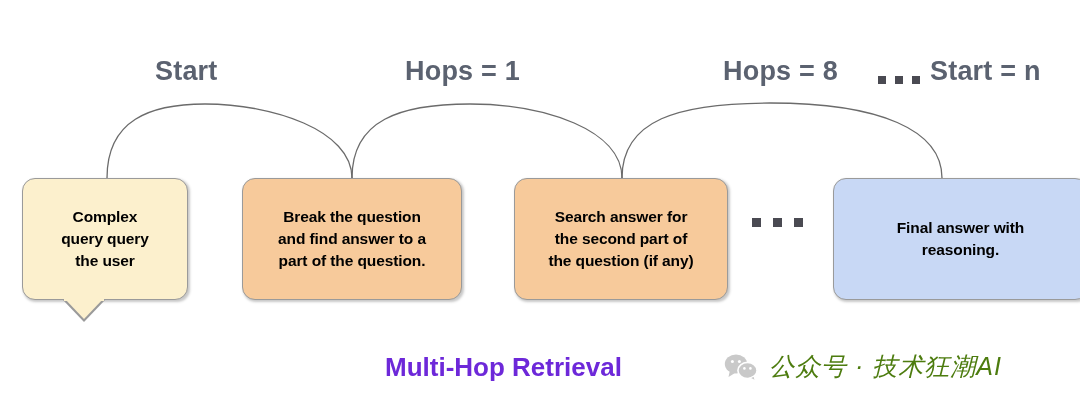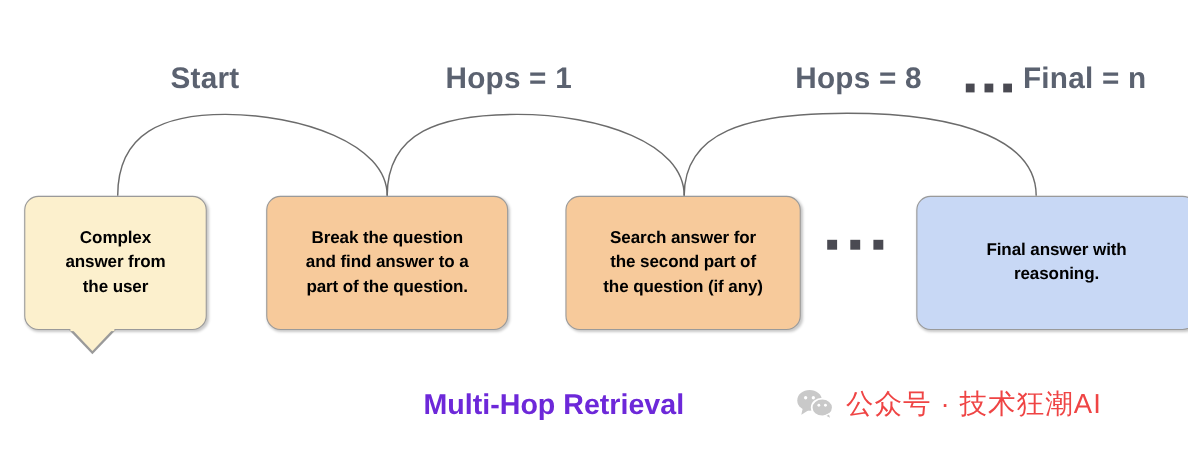--- a/index.html
+++ b/index.html
@@ -120,49 +120,50 @@
     position: absolute;
     display: flex;
     align-items: center;
     gap: 11px;
     color: #c9c9c9;
     font-size: 25px;
     white-space: nowrap;
     font-family: "Liberation Sans", sans-serif;
   }
   .watermark .wm-text {
-    color: #ef4444;
+    color: #4d7c0f;
     letter-spacing: 1px;
+    font-style: italic;
   }
 </style>
 </head>
 <body>
 
 <div id="stage">
 
   <svg class="arc-layer" viewBox="0 0 1080 416">
     <path id="arc0" fill="none" stroke="#6b6b6b" stroke-width="1.3" d="M 107 178 C 107 120 150 104 205 104 C 272 104 352 130 352 178"></path>
     <path id="arc1" fill="none" stroke="#6b6b6b" stroke-width="1.3" d="M 352 178 C 352 120 400 104 470 104 C 545 104 622 130 622 178"></path>
     <path id="arc2" fill="none" stroke="#6b6b6b" stroke-width="1.3" d="M 622 178 C 622 120 678 103 770 103 C 880 103 942 130 942 178"></path>
   </svg>
 
   <div class="hop-label" id="hoplabel0" style="left: 155px; top: 56px;">Start</div>
   <div class="hop-label" id="hoplabel1" style="left: 405px; top: 56px;">Hops = 1</div>
   <div class="hop-label" id="hoplabel2" style="left: 723px; top: 56px;">Hops = 8</div>
-  <div class="hop-label" id="hoplabel3" style="left: 930px; top: 56px;">Final = n</div>
+  <div class="hop-label" id="hoplabel3" style="left: 930px; top: 56px;">Start = n</div>
 
   <div class="hop-ellipsis" id="hopdots" style="left: 878px; top: 76px;">
     <span class="dot"></span>
     <span class="dot"></span>
     <span class="dot"></span>
   </div>
 
   <div class="node" id="node0" style="left: 22px; top: 178px; width: 166px; height: 122px; background: rgb(252, 240, 205); border-color: rgb(154, 154, 154);">
     <span class="node-text">Complex
-answer from
+query query
 the user</span>
   </div>
   <div class="bubble-tail" id="node0tail" style="left: 62px; top: 299px;">
     <span class="tail-outer"></span>
     <span class="tail-inner"></span>
   </div>
   <div class="tail-cover" id="node0tailcover" style="left: 64px; top: 297px; width: 40px; background: rgb(252, 240, 205);"></div>
 
   <div class="node" id="node1" style="left: 242px; top: 178px; width: 220px; height: 122px; background: rgb(247, 202, 155); border-color: rgb(154, 154, 154);">
     <span class="node-text">Break the question

